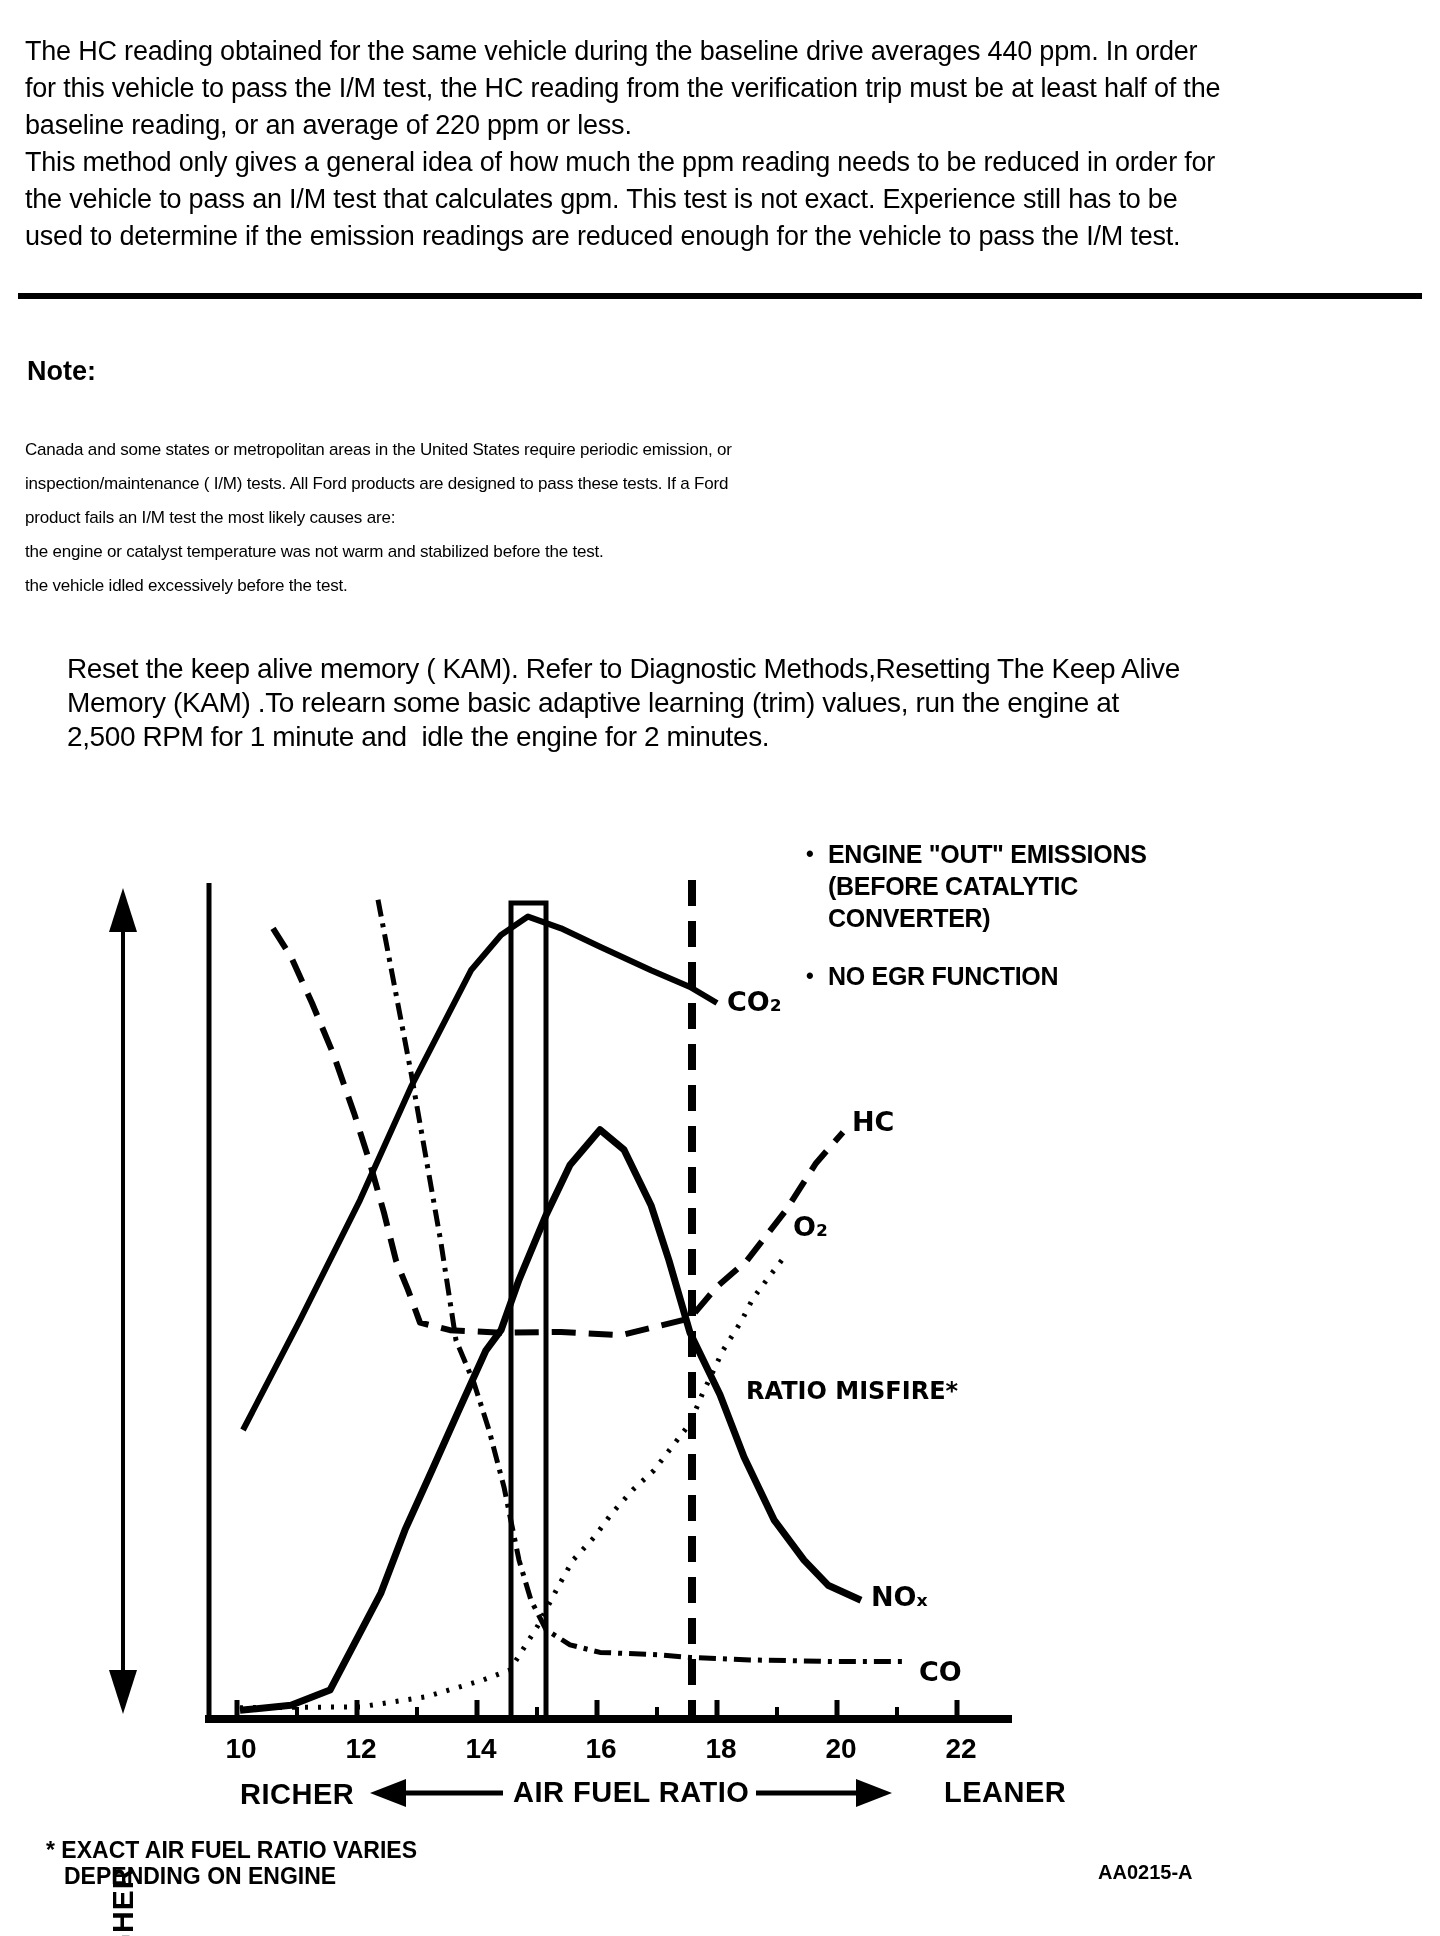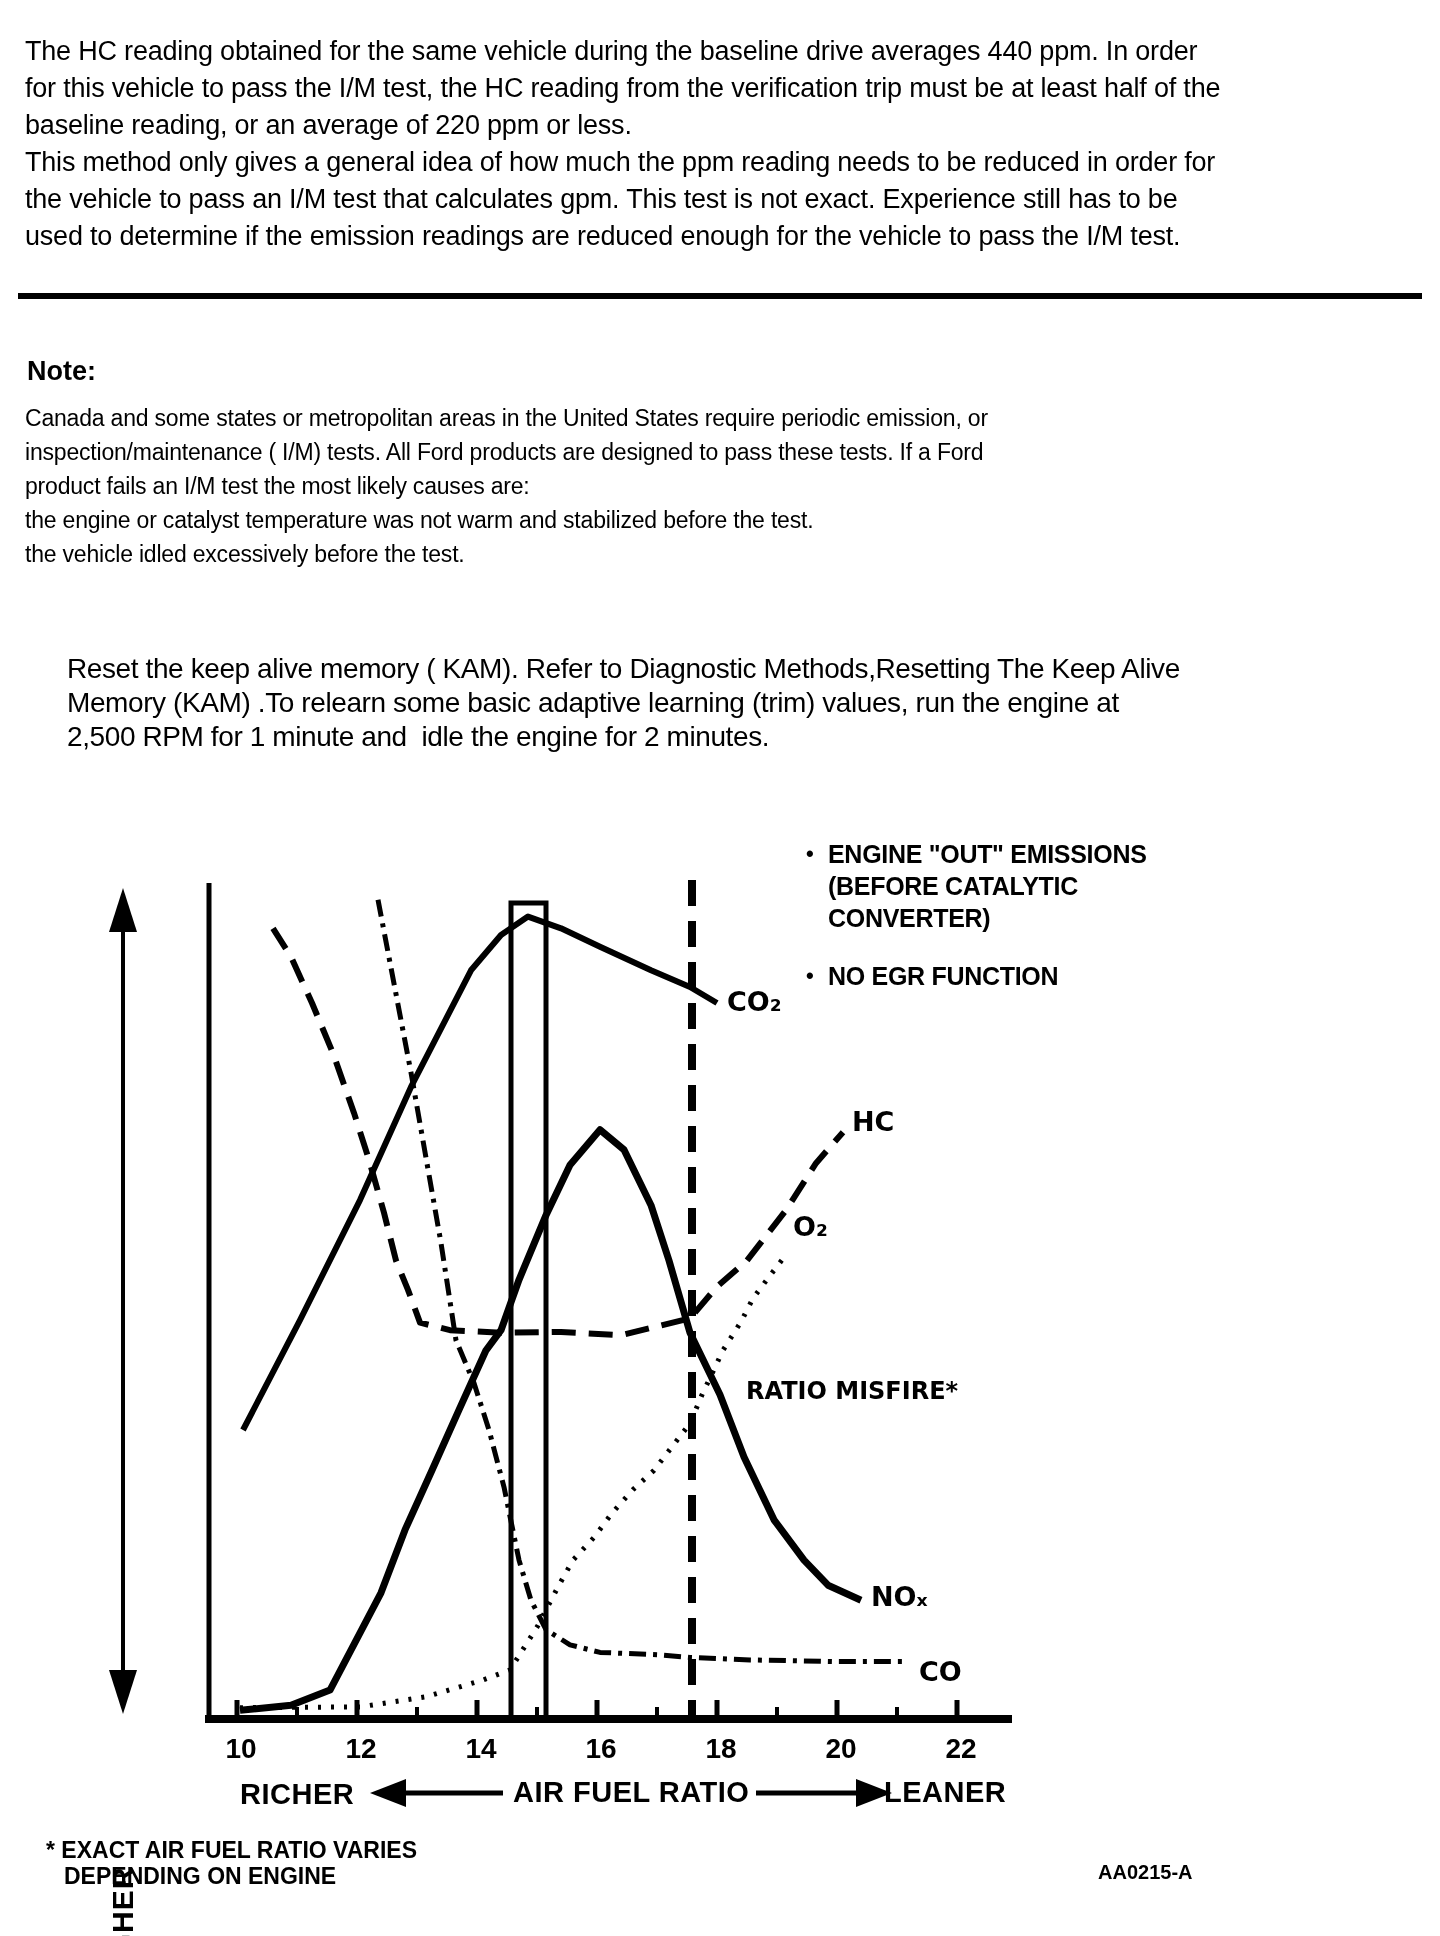--- a/index.html
+++ b/index.html
@@ -4,21 +4,21 @@
 <style>
   html,body{margin:0;padding:0;background:#888;}
   #page{
     position:relative;width:1440px;height:1936px;background:#ffffff;
     font-family:"Liberation Sans","DejaVu Sans",sans-serif;color:#000;
     overflow:hidden;margin:0 auto;
   }
   .abs{position:absolute;}
   .pre{white-space:pre;}
   .body-text{font-size:27px;line-height:37px;letter-spacing:-0.2px;}
-  .note-text{font-size:23px;line-height:34px;letter-spacing:-0.2px;}
+  .note-text{font-size:17px;line-height:34px;letter-spacing:-0.2px;margin-top:32px;}
   .ifany-text{font-size:26px;line-height:31px;}
   .reset-text{font-size:28px;line-height:34px;letter-spacing:-0.4px;margin-left:44px;}
   .bold{font-weight:bold;}
   #rule{background:#000;height:6px;}
   .legend{font-weight:bold;font-size:25px;line-height:32px;letter-spacing:-0.3px;}
   .legend-item{display:flex;align-items:flex-start;}
   .legend-bullet{font-size:22px;line-height:32px;width:22px;flex:0 0 22px;}
   .curve-label{font-family:"DejaVu Sans","Liberation Sans",sans-serif;font-weight:bold;font-size:27px;line-height:27px;}
   .rot{transform:translate(-50%,-50%) rotate(-90deg);transform-origin:center;white-space:nowrap;}
   .axis-word{font-weight:bold;font-size:30px;letter-spacing:1px;background:#fff;padding:0 4px;}
@@ -139,20 +139,20 @@
     <div class="abs curve-label" style="left:727px;top:148px;">CO₂</div>
     <div class="abs curve-label" style="left:852px;top:268px;">HC</div>
     <div class="abs curve-label" style="left:793px;top:373px;">O₂</div>
     <div class="abs curve-label" style="left:746px;top:538px;font-size:24px;">RATIO MISFIRE*</div>
     <div class="abs curve-label" style="left:871px;top:743px;">NOₓ</div>
     <div class="abs curve-label" style="left:919px;top:818px;">CO</div>
 
     
     <div class="abs bottom-word" style="left:240px;top:938px;">RICHER</div>
     <div class="abs bottom-word" style="left:513px;top:936px;">AIR FUEL RATIO</div>
-    <div class="abs bottom-word" style="left:884px;top:936px;">LEANER</div>
+    <div class="abs bottom-word" style="left:944px;top:936px;">LEANER</div>
   </div>
 
   <div class="abs footnote" style="left:46px;top:1837px;">* EXACT AIR FUEL RATIO VARIES</div>
   <div class="abs footnote" style="left:64px;top:1863px;">DEPENDING ON ENGINE</div>
   <div class="abs code" style="left:1098px;top:1861px;">AA0215-A</div>
 
 </div>
 
 </body></html>

